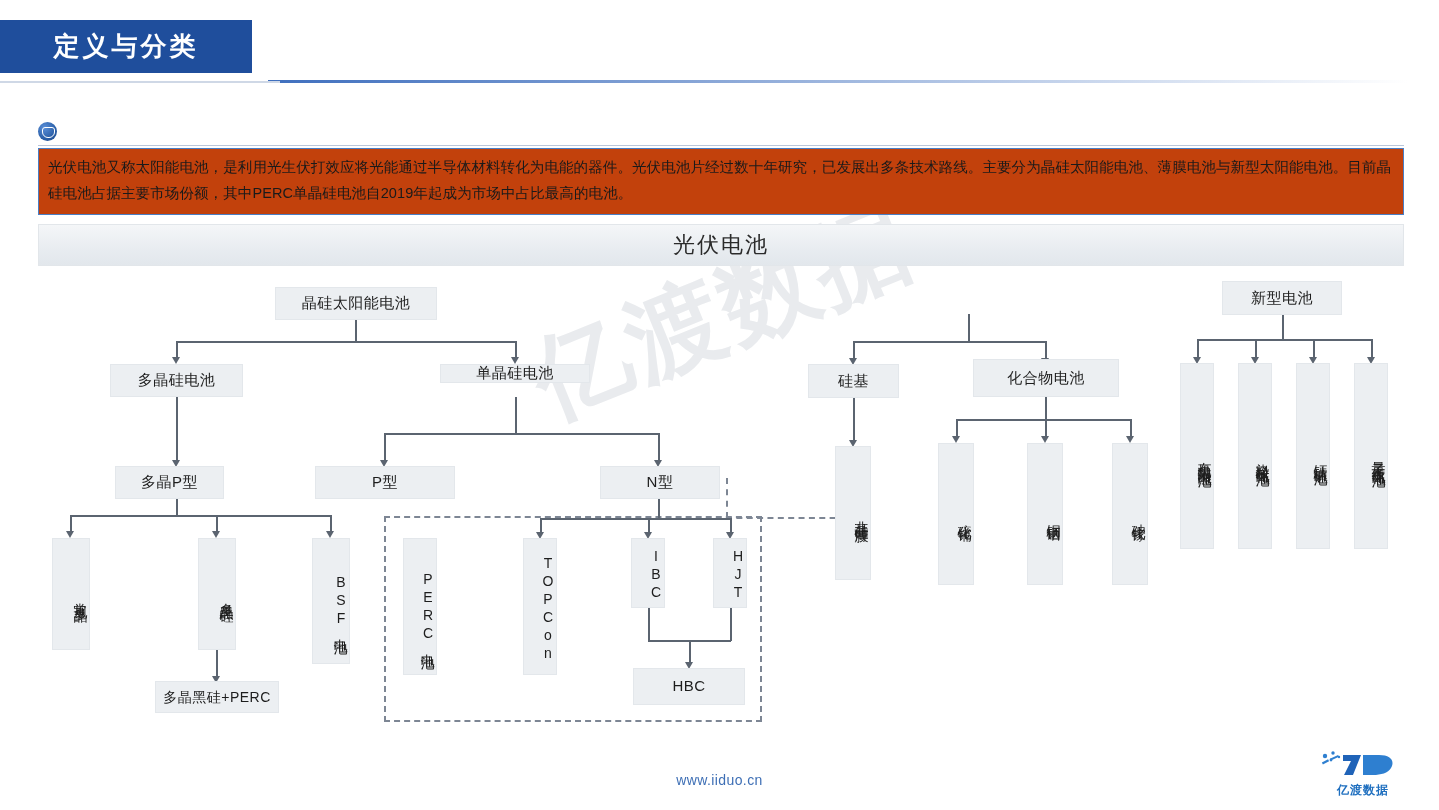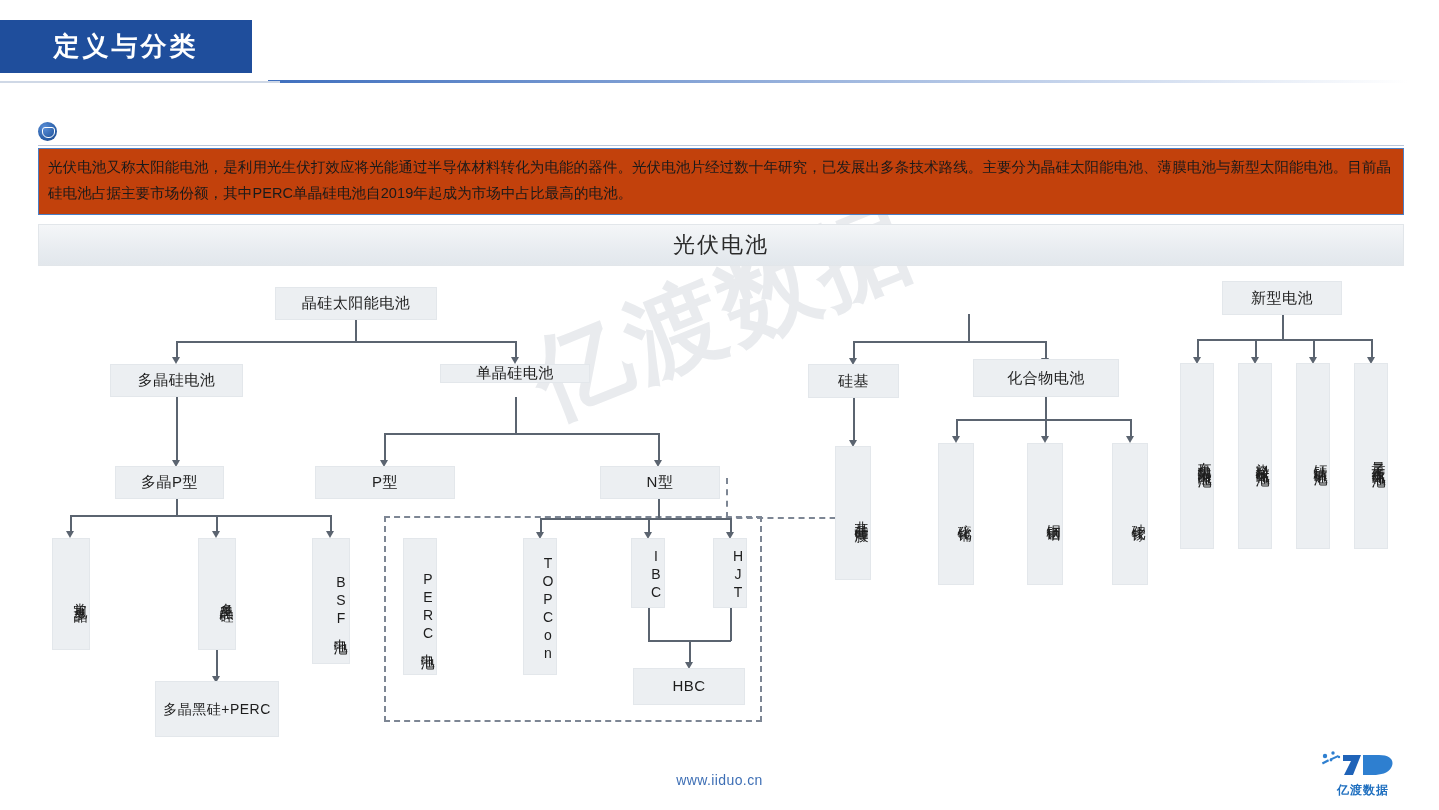--- a/index.html
+++ b/index.html
@@ -285,21 +285,21 @@
   <div class="arw" style="left:211.5px; top:531px;"></div>
   <div class="ln lnv" style="left:330px; top:515px; height:16px;"></div>
   <div class="arw" style="left:325.5px; top:531px;"></div>
 
   <div class="node vert small" style="left:52px; top:538px; width:38px; height:112px;">常规多晶</div>
   <div class="node vert small" style="left:198px; top:538px; width:38px; height:112px;">多晶黑硅</div>
   <div class="node vert small" style="left:312px; top:538px; width:38px; height:126px;">BSF电池</div>
 
   <div class="ln lnv" style="left:216px; top:650px; height:26px;"></div>
   <div class="arw" style="left:211.5px; top:676px;"></div>
-  <div class="node small" style="left:155px; top:681px; width:124px; height:56px; line-height:22px;">多晶黑硅+PERC</div>
+  <div class="node small" style="left:155px; top:681px; width:124px; height:32px; line-height:22px;">多晶黑硅+PERC</div>
 
   <div class="dashbox" style="left:384px; top:516px; width:378px; height:206px;"></div>
 
   <div class="dashline-v" style="left:726px; top:478px; height:40px;"></div>
   <div class="dashline" style="left:726px; top:517px; width:120px;"></div>
 
   <div class="ln lnv" style="left:658px; top:499px; height:20px;"></div>
   <div class="ln lnh" style="left:540px; top:518px; width:190px;"></div>
   <div class="ln lnv" style="left:540px; top:518px; height:14px;"></div>
   <div class="arw" style="left:535.5px; top:532px;"></div>

